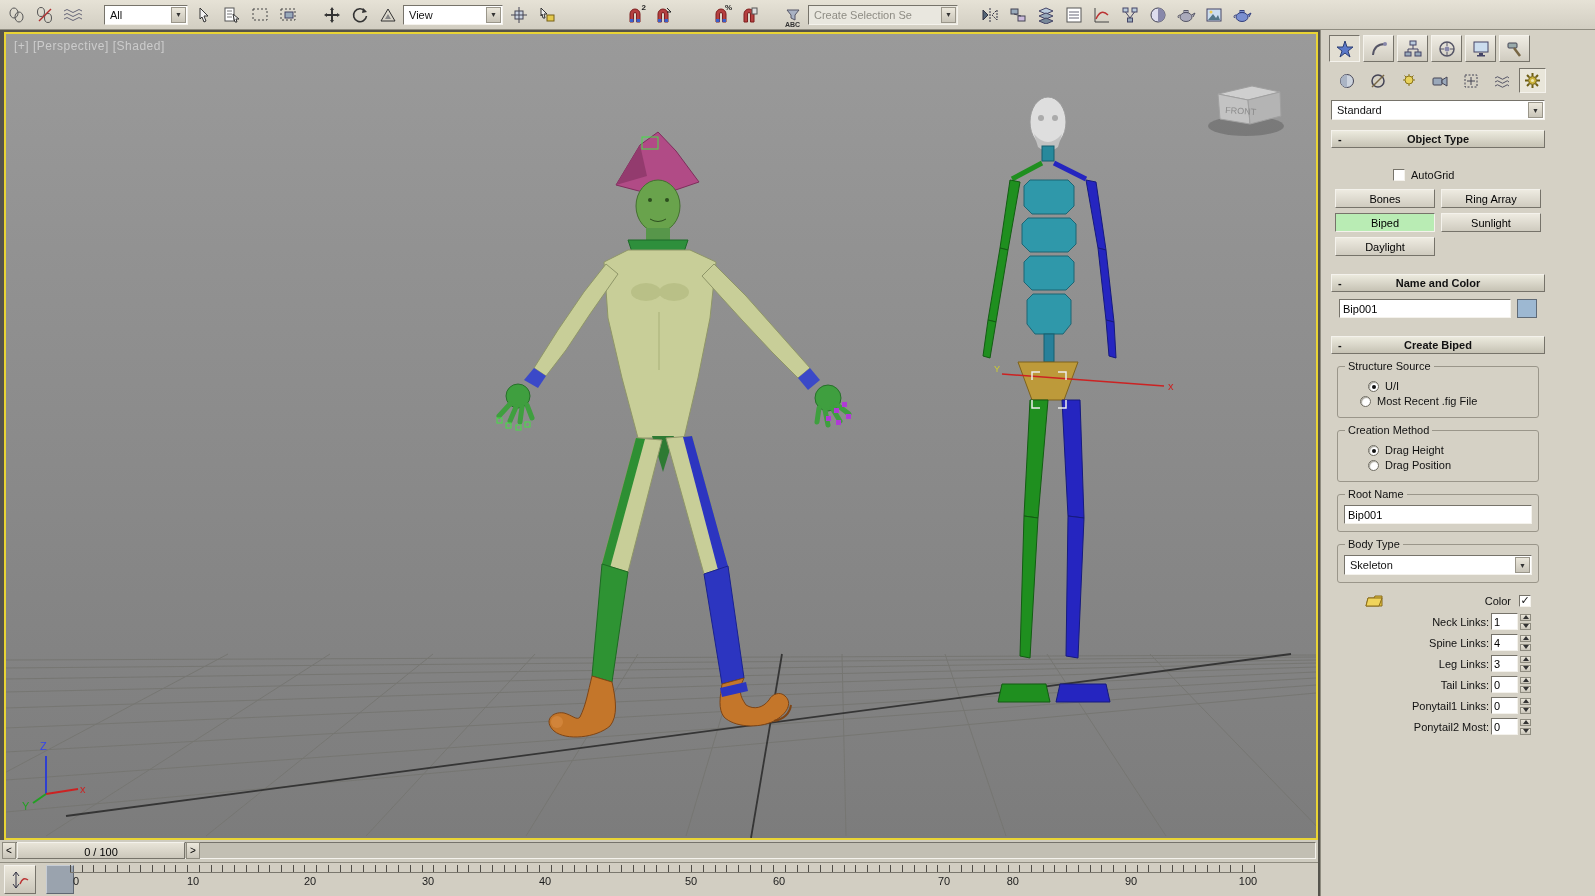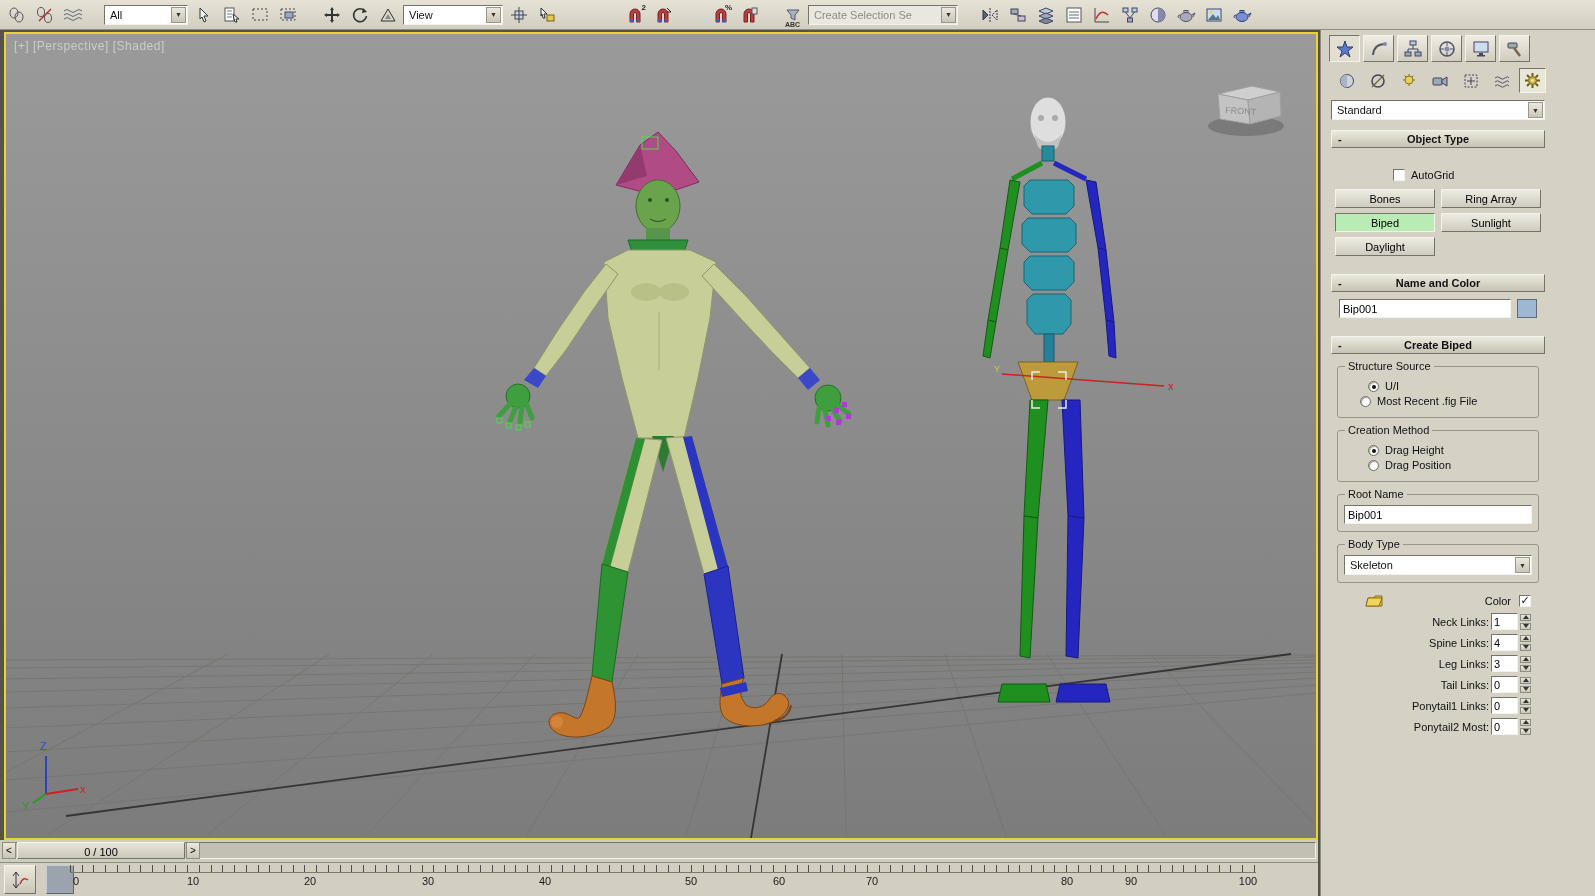--- a/index.html
+++ b/index.html
@@ -724,19 +724,19 @@
     <div class="tb-slider"></div>
     <div class="ruler"></div>
     <div class="ruler-base"></div>
     <span class="tickno" style="left:76px;">0</span>
     <span class="tickno" style="left:193px;">10</span>
     <span class="tickno" style="left:310px;">20</span>
     <span class="tickno" style="left:428px;">30</span>
     <span class="tickno" style="left:545px;">40</span>
     <span class="tickno" style="left:691px;">50</span>
     <span class="tickno" style="left:779px;">60</span>
-    <span class="tickno" style="left:872px;">70</span>
-    <span class="tickno" style="left:1067px;">80</span>
+    <span class="tickno" style="left:944px;">70</span>
+    <span class="tickno" style="left:1002px;text-align:right;">80</span>
     <span class="tickno" style="left:1131px;">90</span>
     <span class="tickno" style="left:1248px;">100</span>
   </div>
 
 </div>
 
 </body></html>

